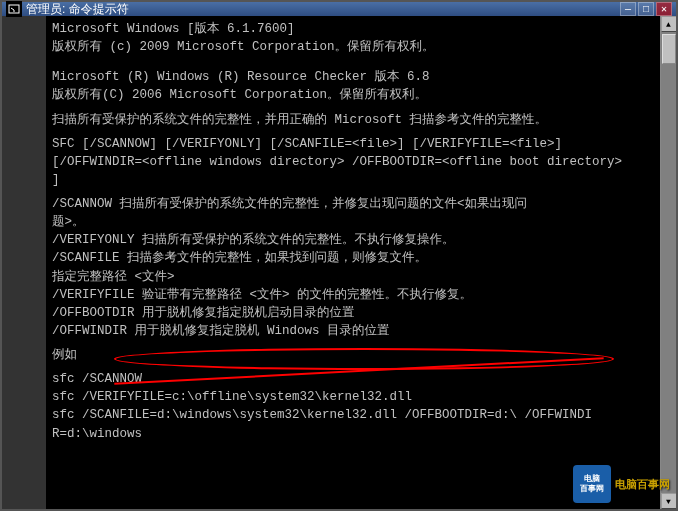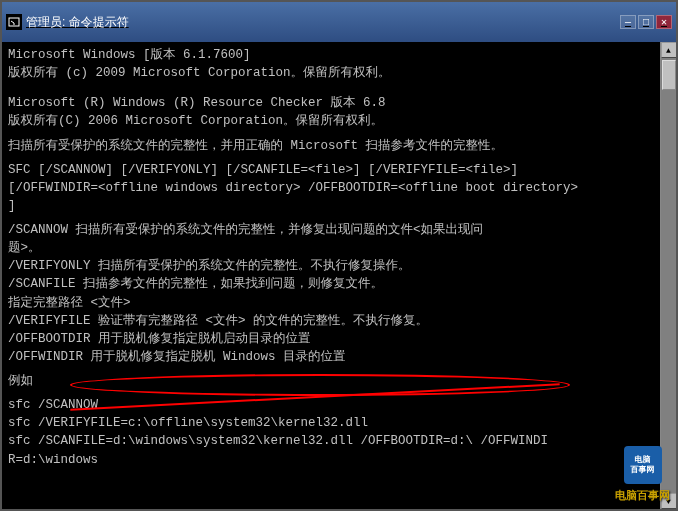--- a/index.html
+++ b/index.html
@@ -16,27 +16,26 @@
     .window {
       width: 678px;
       height: 511px;
       border: 2px solid #555;
       display: flex;
       flex-direction: column;
     }
 
     .titlebar {
       background: linear-gradient(to bottom, #4a6fa5, #2e4d82);
-      height: 40px;
+      height: 14px;
       display: flex;
       align-items: center;
       justify-content: space-between;
       padding: 0 4px;
       flex-shrink: 0;
-      text-decoration: underline;
     }
 
     .titlebar-left {
       display: flex;
       align-items: center;
       gap: 4px;
     }
 
     .titlebar-icon {
       width: 16px;
@@ -79,20 +78,21 @@
     .titlebar-btn.close {
       background: rgba(200,0,0,0.6);
     }
 
     
     .terminal {
       background: #000;
       flex: 1;
       display: flex;
       overflow: hidden;
+      margin-left: 44px;
     }
 
     .terminal-content {
       flex: 1;
       color: #c0c0c0;
       padding: 4px 6px;
       font-family: 'Courier New', Courier, monospace;
       font-size: 12.5px;
       line-height: 1.45;
       overflow: hidden;
@@ -157,21 +157,20 @@
 
     
     .watermark {
       position: absolute;
       bottom: 8px;
       right: 8px;
       display: flex;
       align-items: center;
       gap: 4px;
       z-index: 10;
-      flex-direction: column;
     }
 
     .watermark-logo {
       width: 38px;
       height: 38px;
       background: #1a5ea8;
       border-radius: 4px;
       display: flex;
       align-items: center;
       justify-content: center;

